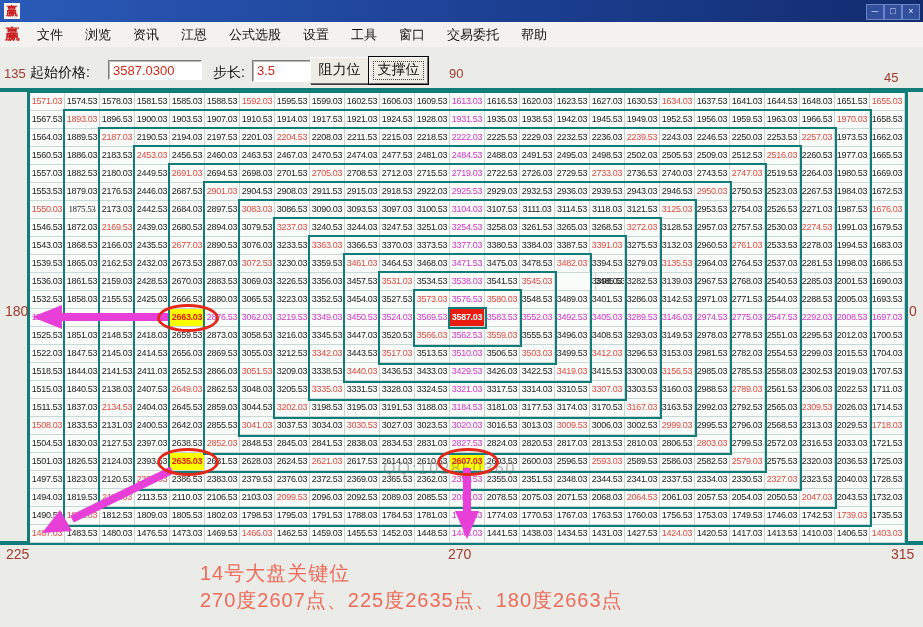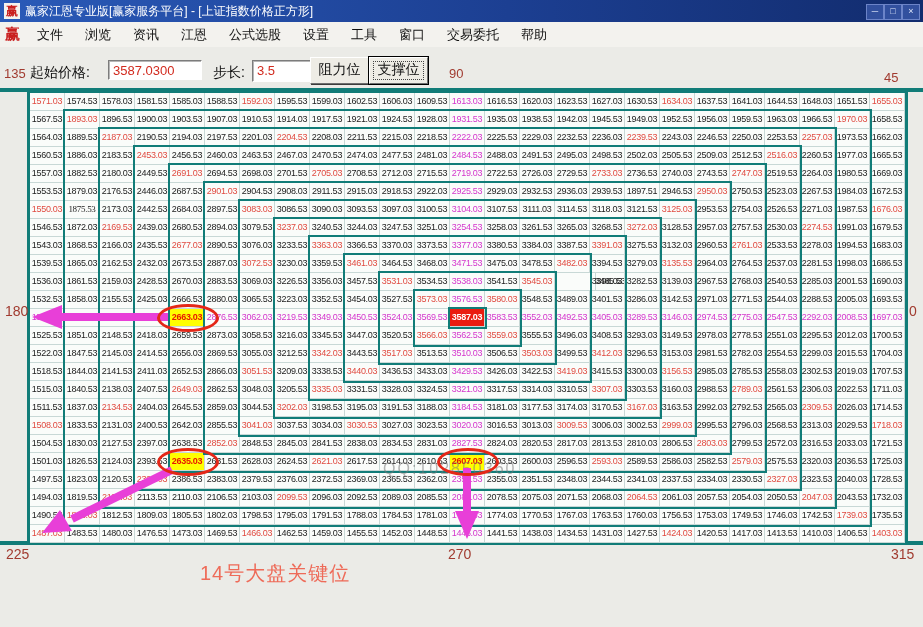--- a/index.html
+++ b/index.html
@@ -66,21 +66,20 @@
   .wm-seal{left:262px;top:238px;width:58px;height:58px;border:4px solid rgba(226,110,110,0.28);border-radius:50%;}
   svg.overlay{position:absolute;left:0;top:0;pointer-events:none;}
 </style>
 </head>
 <body>
 
 <div id="app">
 
   <div class="titlebar">
     <span class="logo">赢</span>
-    <span class="title">赢家江恩专业版[赢家服务平台] - [上证指数价格正方形]</span>
     <span class="winbtn" style="left:866px;">─</span>
     <span class="winbtn" style="left:884px;">□</span>
     <span class="winbtn" style="left:902px;">×</span>
   </div>
 
   <div class="menubar">
     <span class="mlogo">赢</span>
     <div class="menu-items" id="menu-items">
         <span class="menu-item">文件</span>
         <span class="menu-item">浏览</span>
@@ -259,21 +258,21 @@
       <span class="cell" style="left: 245px; top: 90px;">2908.03</span>
       <span class="cell" style="left: 280px; top: 90px;">2911.53</span>
       <span class="cell" style="left: 315px; top: 90px;">2915.03</span>
       <span class="cell" style="left: 350px; top: 90px;">2918.53</span>
       <span class="cell" style="left: 385px; top: 90px;">2922.03</span>
       <span class="cell magenta" style="left: 420px; top: 90px;">2925.53</span>
       <span class="cell" style="left: 455px; top: 90px;">2929.03</span>
       <span class="cell" style="left: 490px; top: 90px;">2932.53</span>
       <span class="cell" style="left: 525px; top: 90px;">2936.03</span>
       <span class="cell" style="left: 560px; top: 90px;">2939.53</span>
-      <span class="cell" style="left: 595px; top: 90px;">1897.51</span>
+      <span class="cell" style="left: 595px; top: 90px;">2943.03</span>
       <span class="cell" style="left: 630px; top: 90px;">2946.53</span>
       <span class="cell red" style="left: 665px; top: 90px;">2950.03</span>
       <span class="cell" style="left: 700px; top: 90px;">2750.53</span>
       <span class="cell" style="left: 735px; top: 90px;">2523.03</span>
       <span class="cell" style="left: 770px; top: 90px;">2267.53</span>
       <span class="cell" style="left: 805px; top: 90px;">1984.03</span>
       <span class="cell" style="left: 840px; top: 90px;">1672.53</span>
       <span class="cell red" style="left: 0px; top: 108px;">1550.03</span>
       <span class="cell" style="left: 35px; top: 108px; font-family: Liberation Serif, serif;">1875.53</span>
       <span class="cell" style="left: 70px; top: 108px;">2173.03</span>
@@ -782,18 +781,19 @@
       <polygon points="60,510 72,531 42,533" fill="#e83fd8"></polygon>
     </g>
     <g>
       <line x1="467" y1="468" x2="467" y2="512" stroke="#e83fd8" stroke-width="8"></line>
       <polygon points="455,511 479,511 467,539" fill="#e83fd8"></polygon>
     </g>
   </svg>
 
   <div class="caption">
     <div>14号大盘关键位</div>
+    <div>270度2607点、225度2635点、180度2663点</div>
   </div>
 
 <div class="key-ellipse" style="left: 156.5px; top: 304px;"></div>
     <div class="key-ellipse" style="left: 156.5px; top: 448px;"></div>
     <div class="key-ellipse" style="left: 436.5px; top: 448px;"></div>
   </div>
 
 </body></html>

